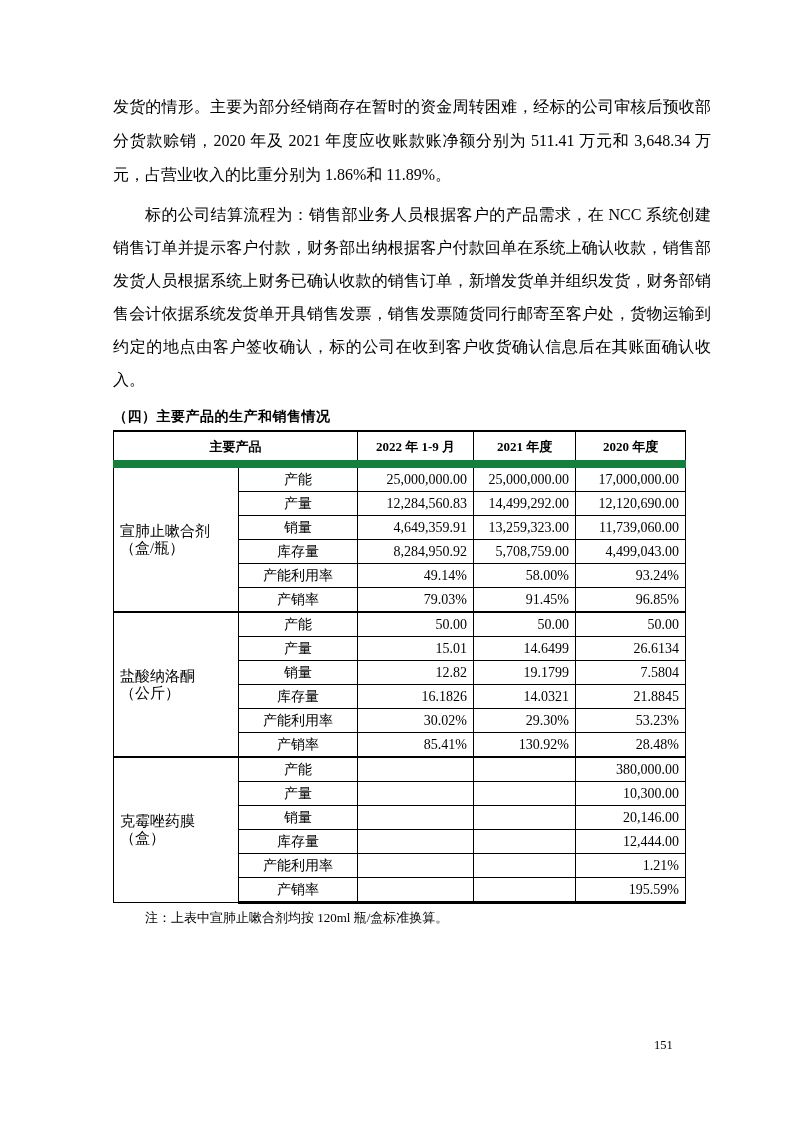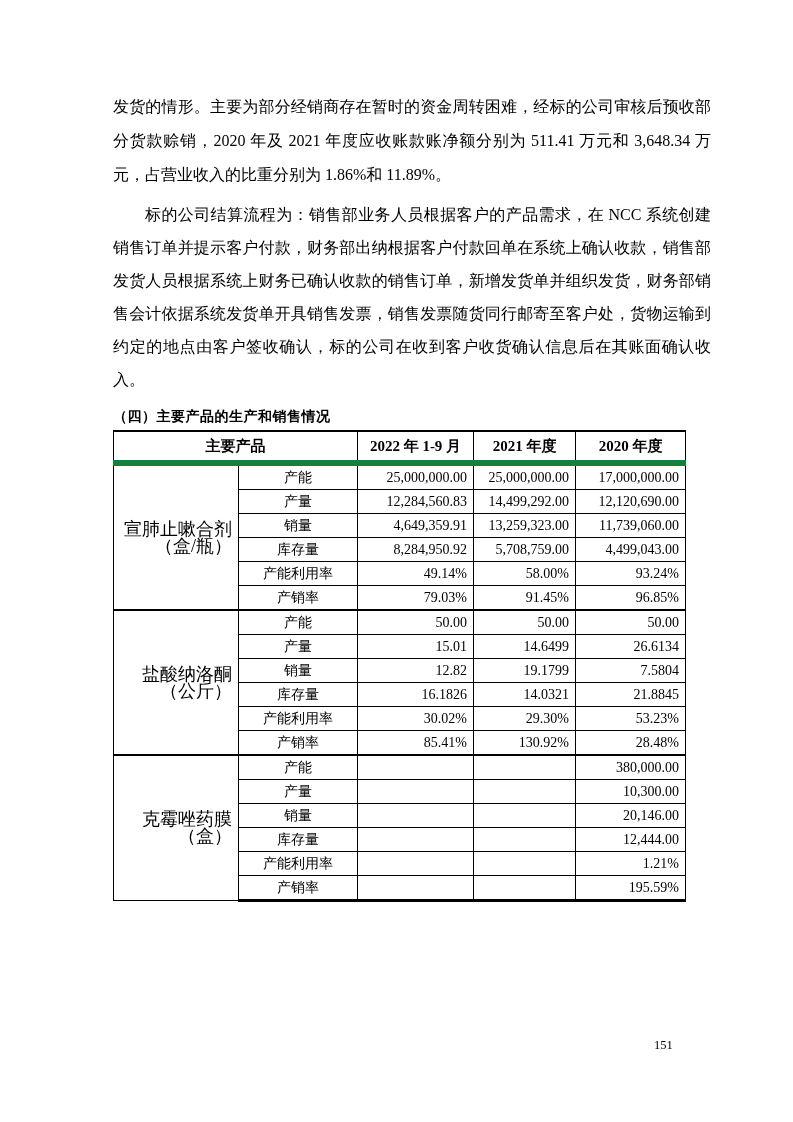--- a/index.html
+++ b/index.html
@@ -44,31 +44,31 @@
   }
   table.products td, table.products th {
     border: 1px solid #000;
     height: 23px;
     line-height: 17px;
     padding: 0 6px;
     overflow: hidden;
   }
   table.products th {
     font-weight: 700;
-    font-size: 15px;
+    font-size: 13px;
     text-align: center;
     height: 28px;
     border-top: 2.5px solid #000;
-    border-bottom: 6px solid #15803d;
+    border-bottom: 8px solid #15803d;
   }
   tr.group-start td { border-top: 2px solid #000; }
   tr.table-end td { border-bottom: 3px solid #000; }
   td.product-cell {
-    text-align: right;
-    font-size: 18px;
+    text-align: left;
+    font-size: 15px;
     line-height: 22px;
   }
   td.metric { text-align: center; }
   td.num { text-align: right; }
 
   .table-note {
     margin-top: 5px;
     font-size: 13px;
     padding-left: 32px;
   }
@@ -225,16 +225,17 @@
       </tr>
       <tr class="table-end">
         <td class="metric">产销率</td>
         <td class="num"></td>
         <td class="num"></td>
         <td class="num">195.59%</td>
       </tr>
     </tbody>
   </table>
 
+  <p class="table-note">注：上表中宣肺止嗽合剂均按 120ml 瓶/盒标准换算。</p>
 
 </div>
 
 <div class="page-number">151</div>
 
 </body></html>

